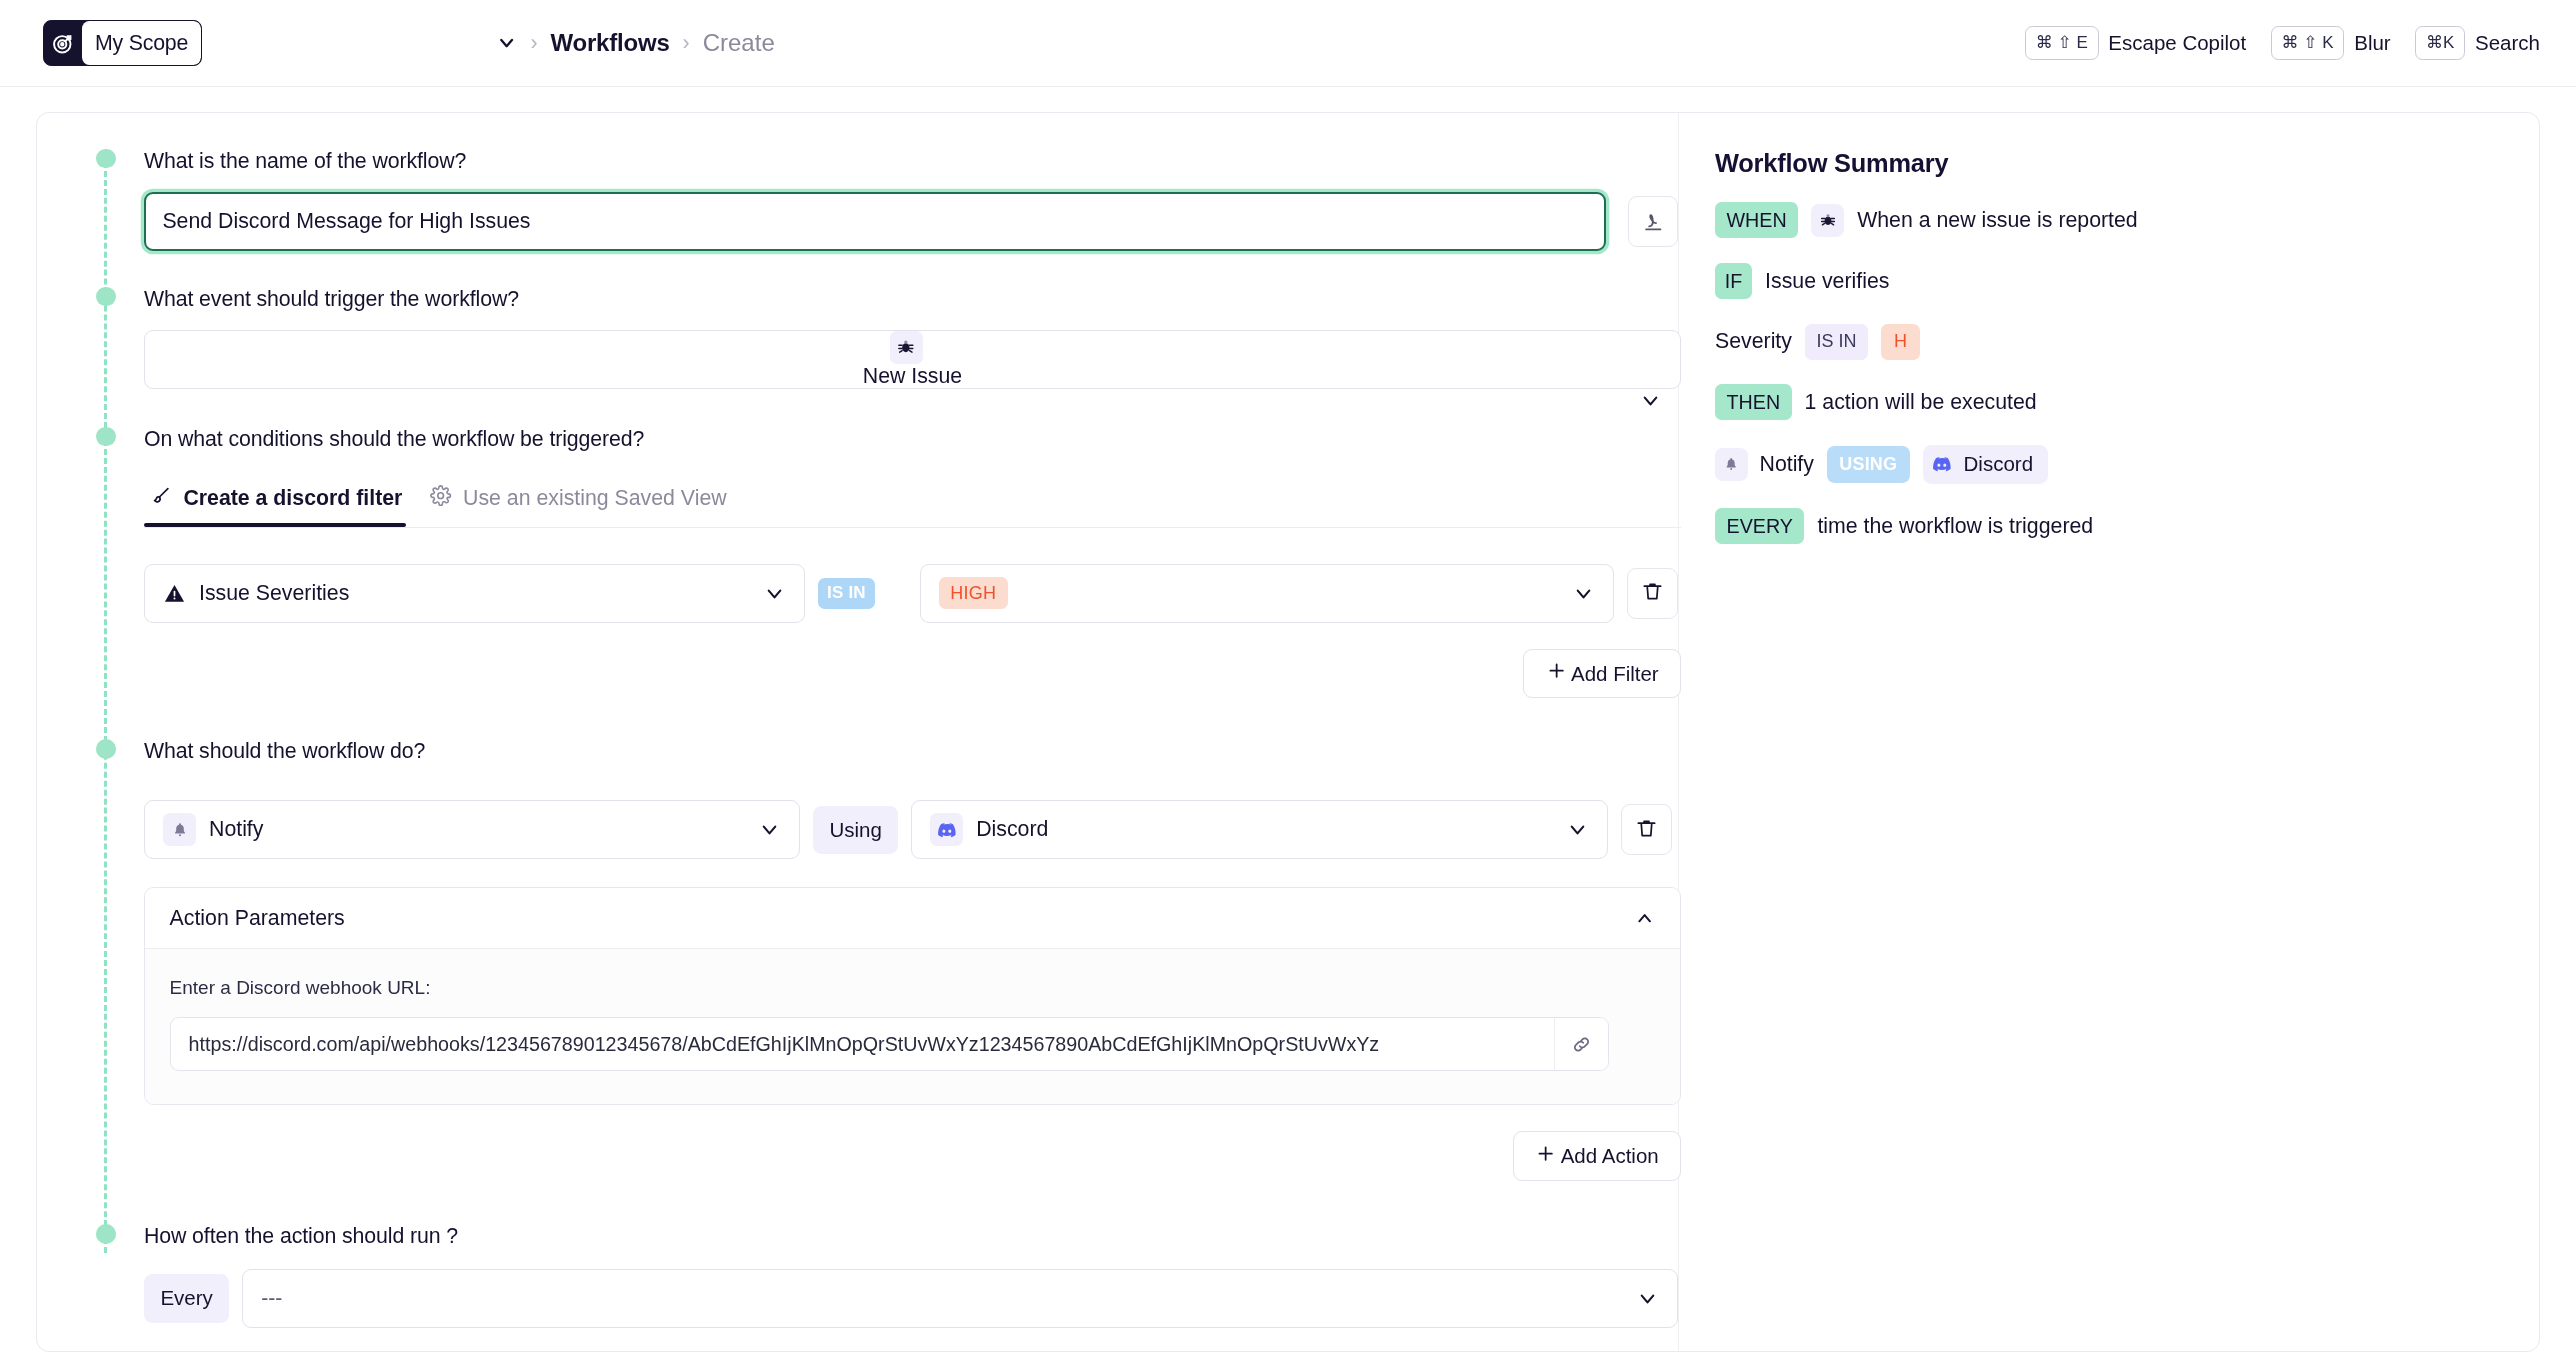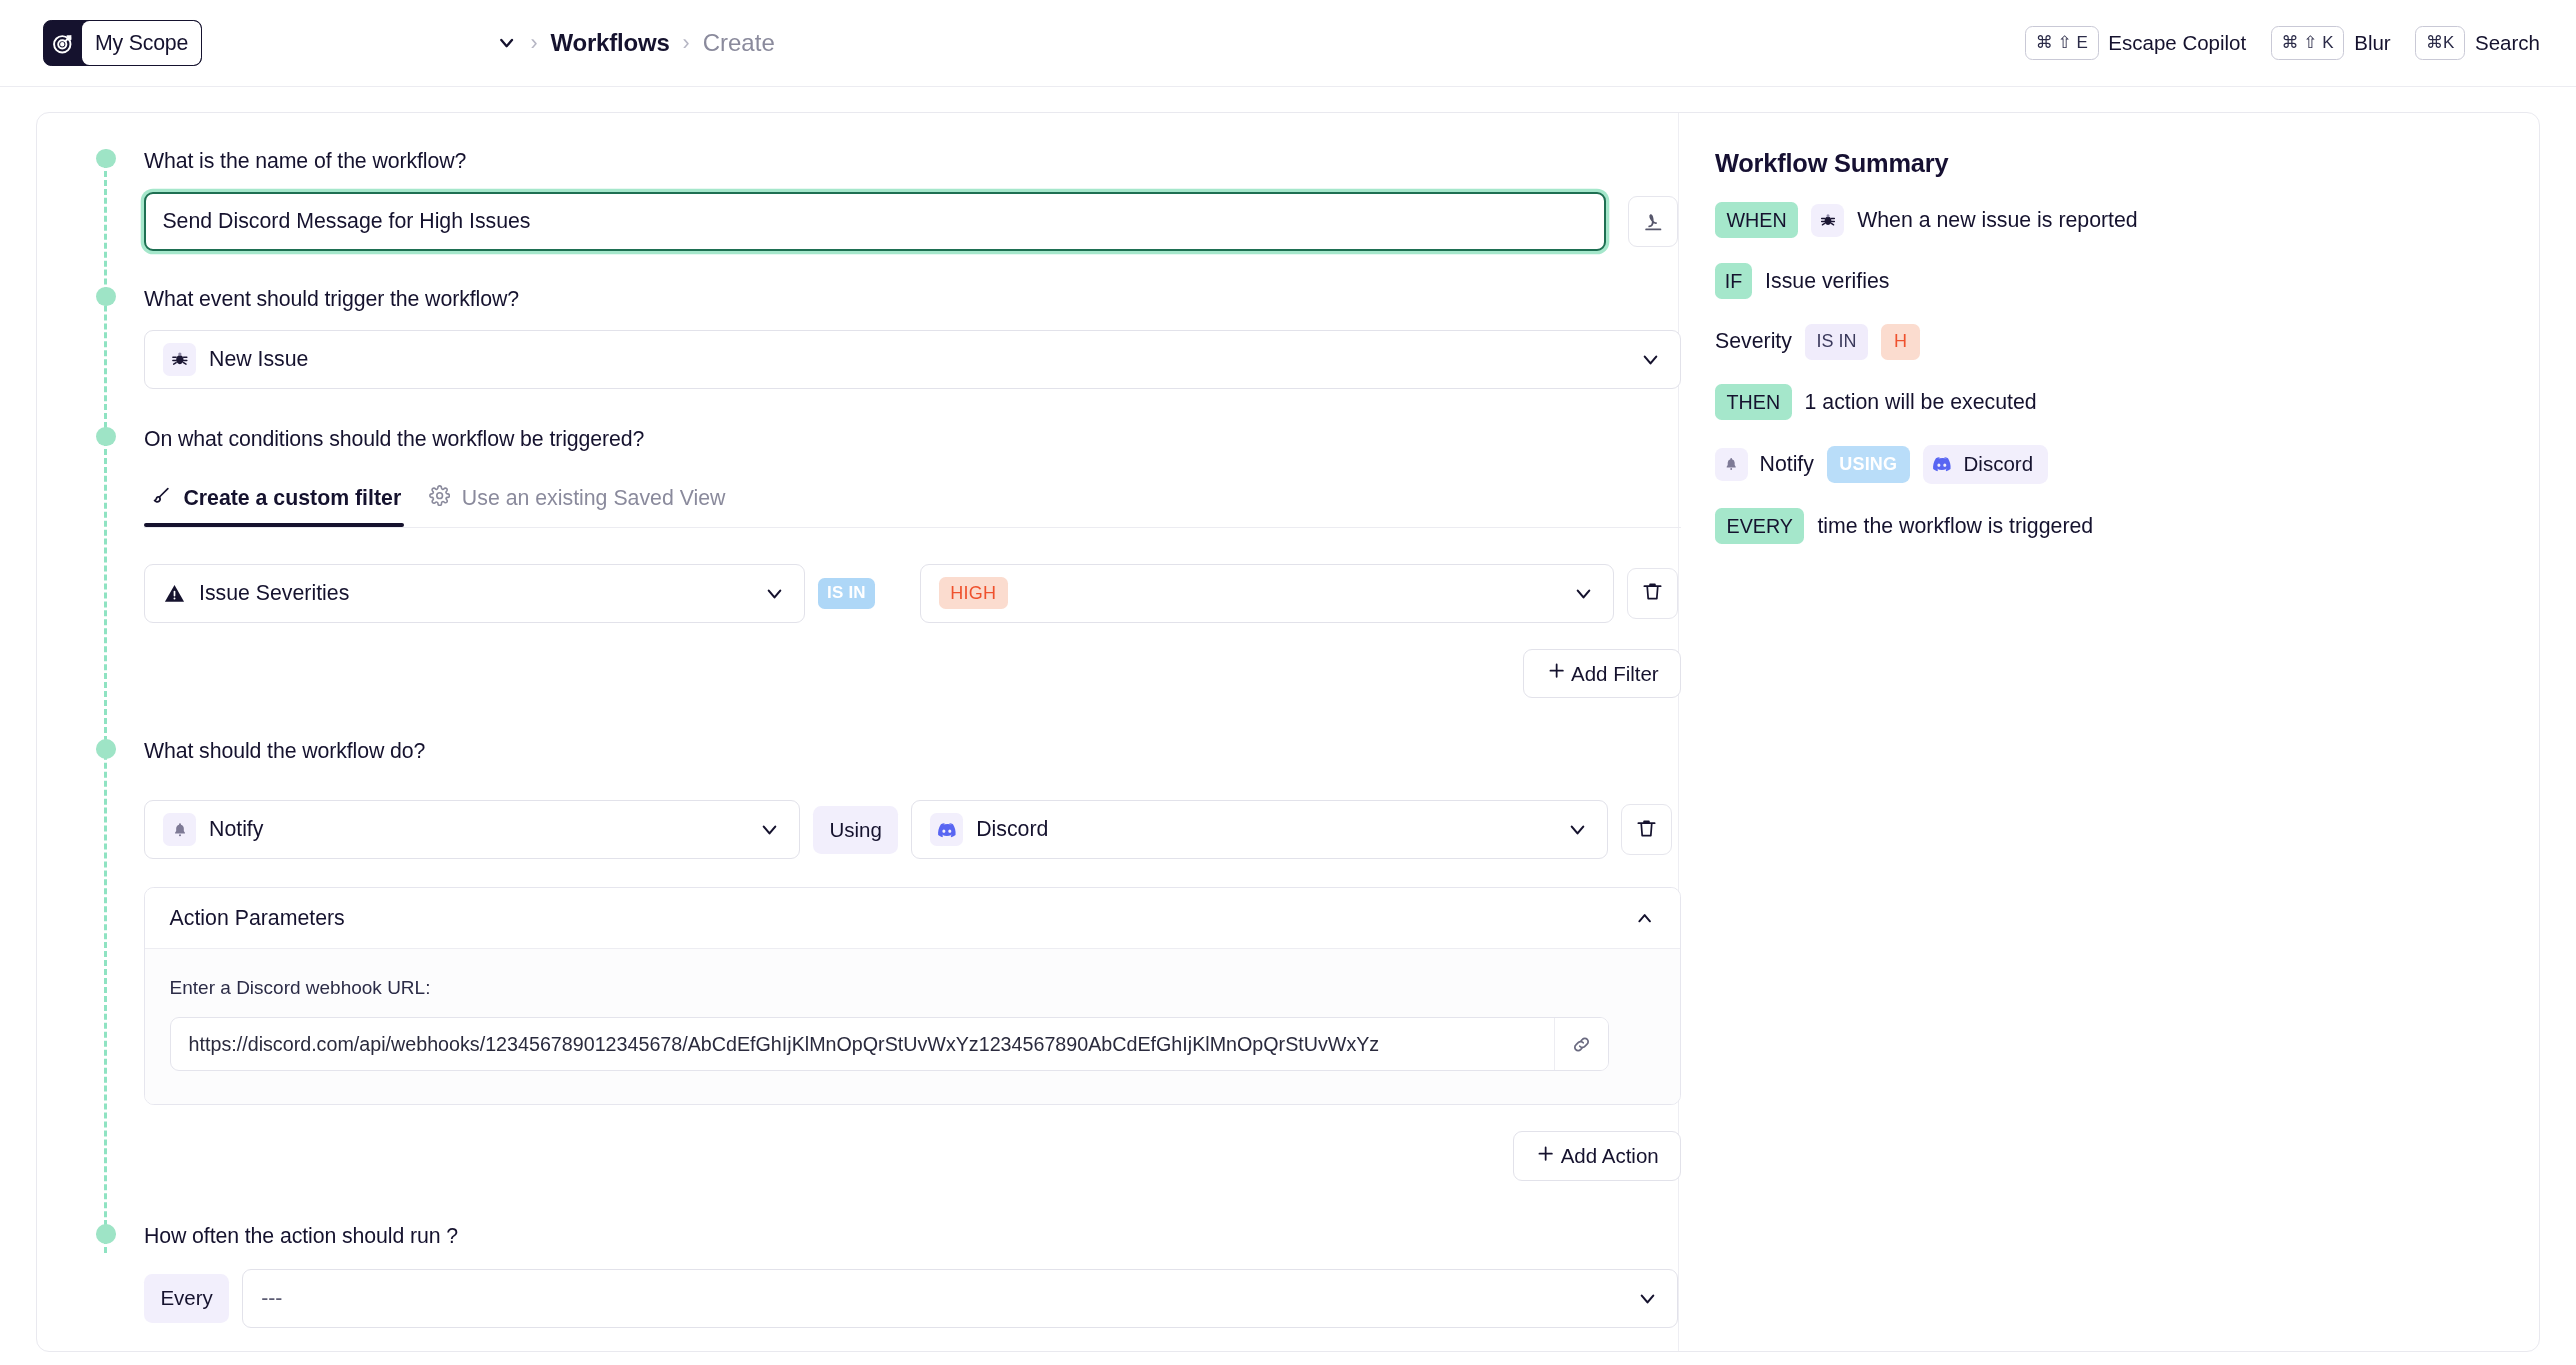--- a/index.html
+++ b/index.html
@@ -299,21 +299,21 @@
               <path d="M8 17c2.5 0 3.5-2 3.5-5S10.5 5.5 9.5 6c-1.2.6-.4 3 1.5 5.5 1.3 1.7 2.6 2.6 3.8 2.2"></path>
               <path d="M5 20h14"></path>
             </svg>
           </div>
         </div>
       </div>
 
       <div class="step" style="margin-top:36px;">
         <span class="dot"></span>
         <div class="q-label">What event should trigger the workflow?</div>
-        <div class="ctrl" style="width:1537px;margin-top:18px;">
+        <div class="ctrl" style="width:1537px;margin-top:18px;flex-direction:column;">
           <span class="ico-box">
             <svg width="19.7" height="19.7" viewBox="0 0 24 24" fill="none" stroke="#1b1633" stroke-width="1.8" stroke-linecap="round">
               <ellipse cx="12" cy="13" rx="4.5" ry="5.5" fill="#1b1633" stroke="none"></ellipse>
               <circle cx="12" cy="6.2" r="2" fill="#8f8aa8" stroke="none"></circle>
               <path d="M3.5 10h4M16.5 10h4M3.5 14h4M16.5 14h4M4.5 18.5l3-2M19.5 18.5l-3-2"></path>
             </svg>
           </span>
           <span>New Issue</span>
           <span class="chev">
             <svg width="23" height="23" viewBox="0 0 24 24" fill="none" stroke="currentColor" stroke-width="2.2" stroke-linecap="round" stroke-linejoin="round">
@@ -328,21 +328,21 @@
         <div class="q-label">On what conditions should the workflow be triggered?</div>
 
         <div class="tabs">
           <div class="tab active">
             <span>
               <svg width="21.3" height="21.3" viewBox="0 0 24 24" fill="none" stroke="currentColor" stroke-width="1.9" stroke-linecap="round" stroke-linejoin="round">
                 <path d="M19 4l-9.5 9.5"></path>
                   <path d="M9.5 13.5c-1.5-.6-3 .3-3.4 1.8-.3 1.2-1 1.9-2.1 2.2 1.2 1.6 3.6 2 5.1.8 1.2-1 1.4-3.2.4-4.8z"></path>
               </svg>
             </span>
-            <span>Create a custom filter</span>
+            <span>Create a discord filter</span>
           </div>
           <div class="tab">
             <span>
               <svg width="21.3" height="21.3" viewBox="0 0 24 24" fill="none" stroke="currentColor" stroke-width="1.8">
                 <circle cx="12" cy="12" r="3.2"></circle>
                 <path d="M19.4 14.5a1.6 1.6 0 00.3 1.8l.1.1a2 2 0 11-2.8 2.8l-.1-.1a1.6 1.6 0 00-1.8-.3 1.6 1.6 0 00-1 1.5V21a2 2 0 11-4 0v-.2a1.6 1.6 0 00-1-1.5 1.6 1.6 0 00-1.8.3l-.1.1a2 2 0 11-2.8-2.8l.1-.1a1.6 1.6 0 00.3-1.8 1.6 1.6 0 00-1.5-1H3a2 2 0 110-4h.2a1.6 1.6 0 001.5-1 1.6 1.6 0 00-.3-1.8l-.1-.1a2 2 0 112.8-2.8l.1.1a1.6 1.6 0 001.8.3H9a1.6 1.6 0 001-1.5V3a2 2 0 114 0v.2a1.6 1.6 0 001 1.5 1.6 1.6 0 001.8-.3l.1-.1a2 2 0 112.8 2.8l-.1.1a1.6 1.6 0 00-.3 1.8V9a1.6 1.6 0 001.5 1H21a2 2 0 110 4h-.2a1.6 1.6 0 00-1.5 1z"></path>
               </svg>
             </span>
             <span>Use an existing Saved View</span>
           </div>

